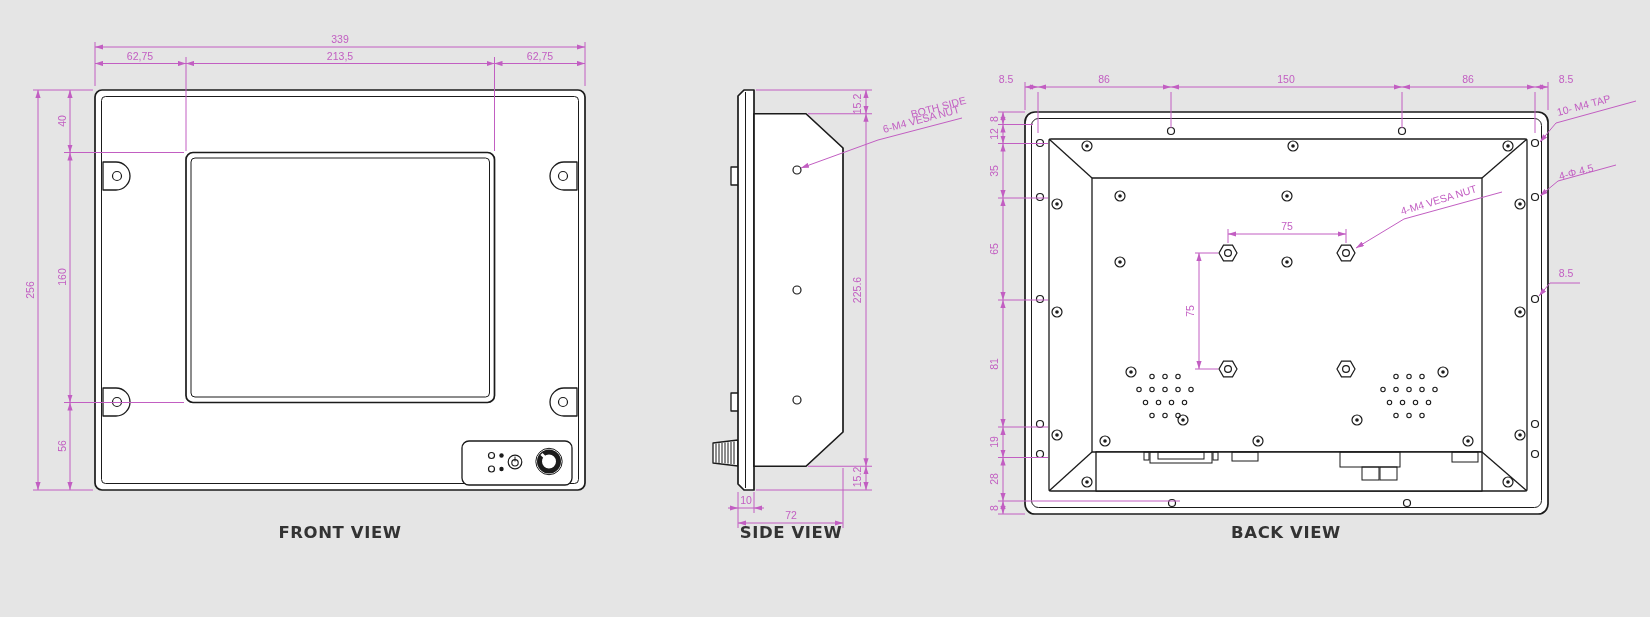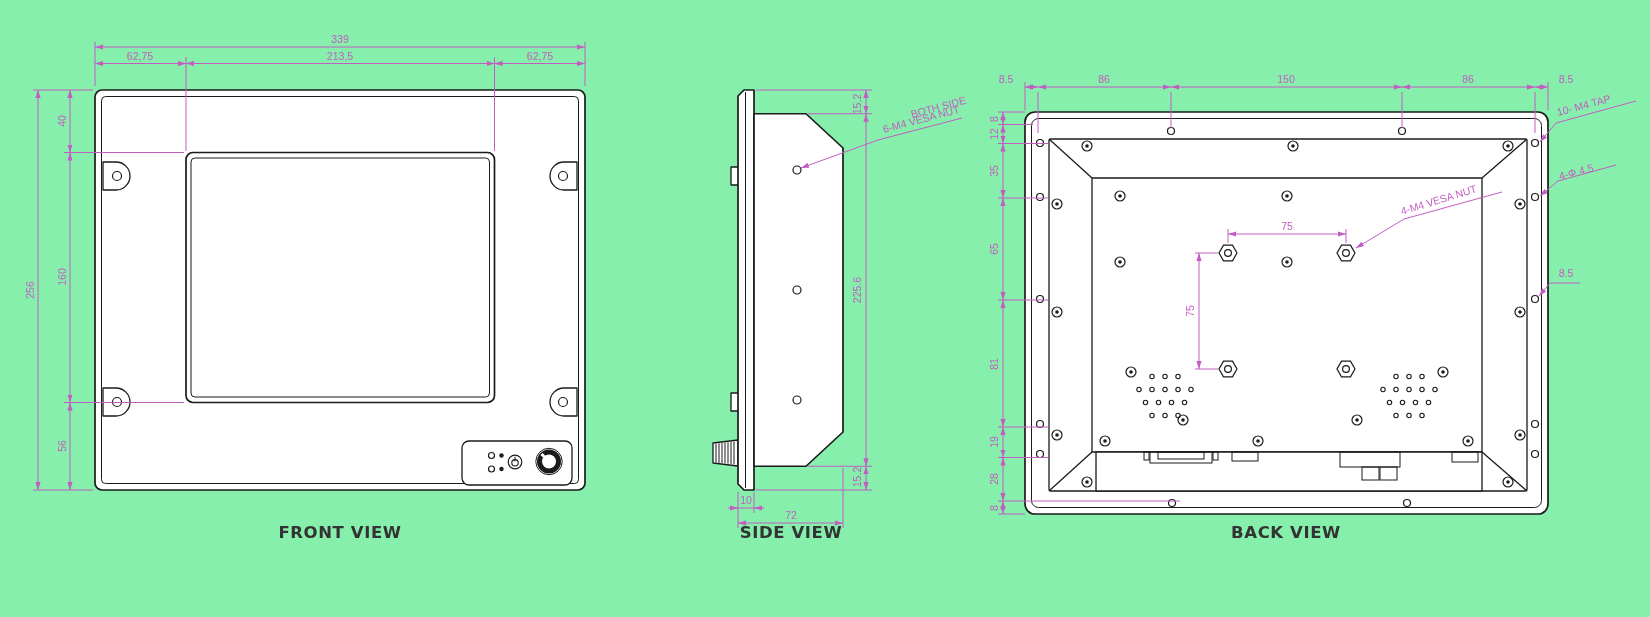--- a/index.html
+++ b/index.html
@@ -1,16 +1,16 @@
 <!DOCTYPE html>
 <html><head>
 <meta charset="utf-8">
 <style>
   html,body{margin:0;padding:0;background:#ffffff;}
-  #stage{position:relative;width:1650px;height:617px;background:#86efac;overflow:hidden;
+  #stage{position:relative;width:1650px;height:617px;background:#e5e5e5;overflow:hidden;
          font-family:"Liberation Sans",sans-serif;}
   
   .ol {fill:#fff;stroke:#1b1b1b;stroke-width:1.7;stroke-linejoin:round;}
   .ol2{fill:#fff;stroke:#1b1b1b;stroke-width:1.3;stroke-linejoin:round;}
   .tl {fill:none;stroke:#1b1b1b;stroke-width:1;}
   .hl {fill:#fff;stroke:#1b1b1b;stroke-width:1.2;}
   .gh {fill:none;stroke:#1b1b1b;stroke-width:1.1;}
   .dot{fill:#1b1b1b;stroke:none;}
   
   .dl {fill:none;stroke:#c25ec2;stroke-width:1;}

